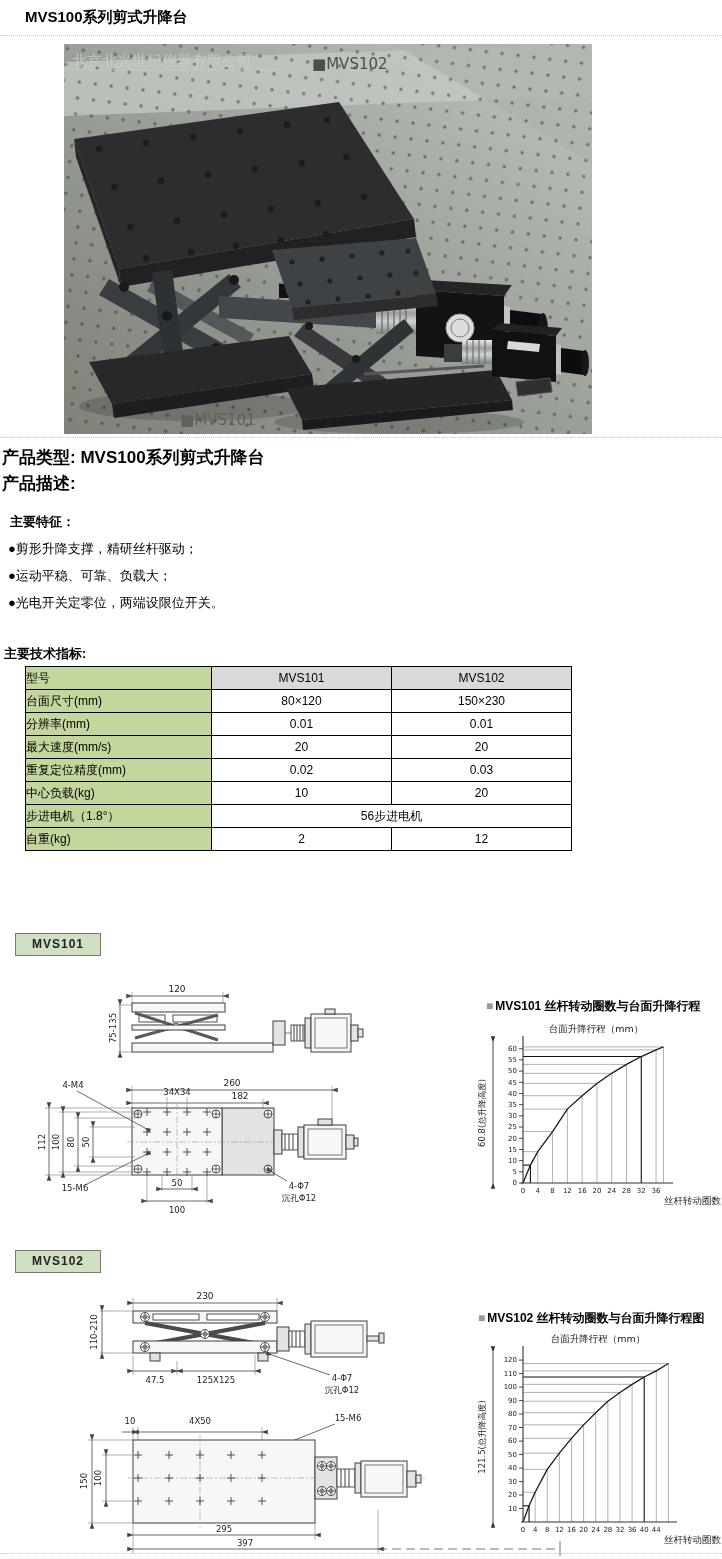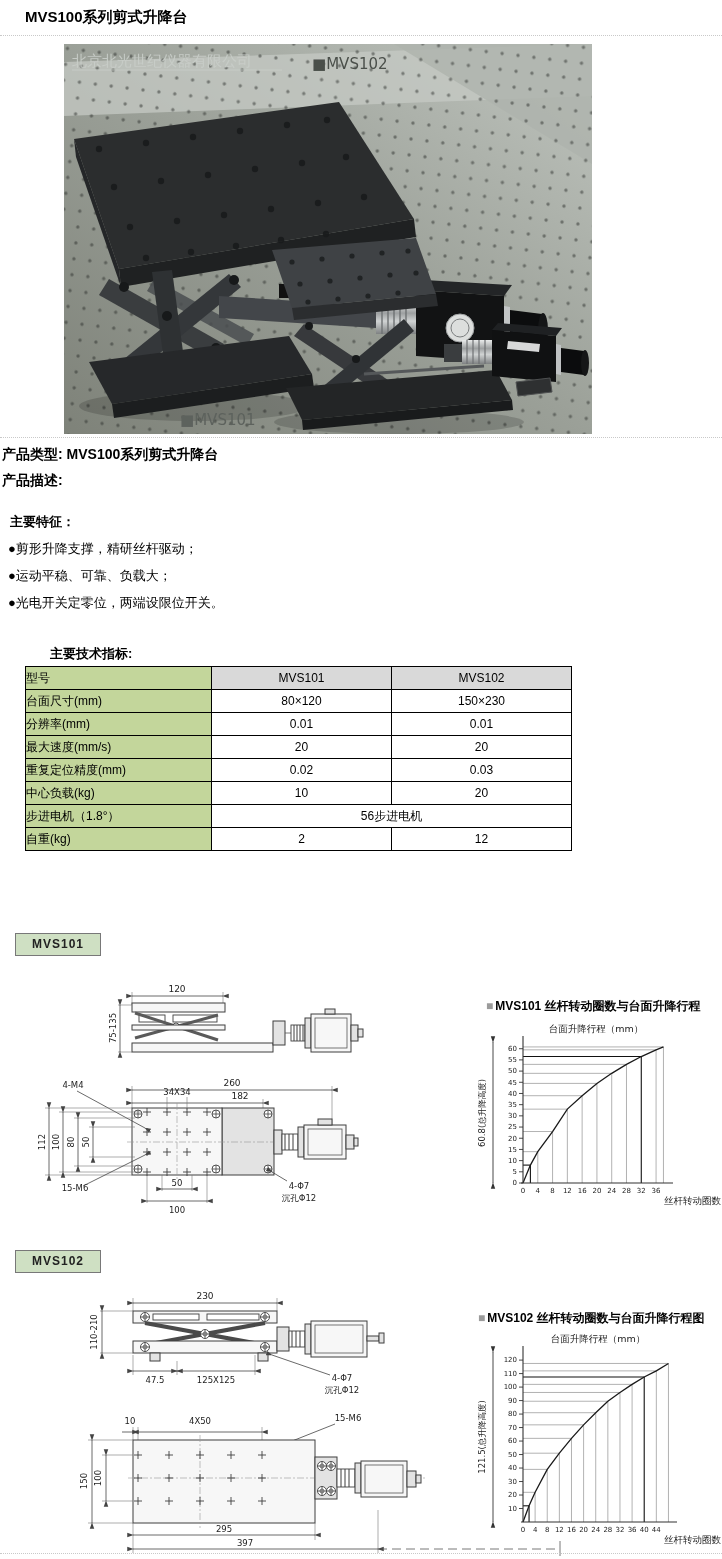--- a/index.html
+++ b/index.html
@@ -1,21 +1,21 @@
 <!DOCTYPE html>
 <html><head>
 <meta charset="utf-8">
 <style>
   html,body{margin:0;padding:0;background:#fff;}
   #page{position:relative;width:722px;height:1559px;background:#fff;overflow:hidden;
         font-family:"Liberation Sans","DejaVu Sans",sans-serif;color:#000;}
   .abs{position:absolute;}
   .dotline{position:absolute;left:0;width:722px;height:0;border-top:1px dotted #c9c9c9;}
   .pgtitle{left:25px;top:8px;font-size:15px;font-weight:bold;white-space:nowrap;}
-  .boldline{left:2px;font-size:14px;font-weight:bold;white-space:nowrap;}
+  .boldline{left:2px;font-size:17px;font-weight:bold;white-space:nowrap;}
   .featitle{left:10px;font-size:13px;white-space:nowrap;}
   .feat{left:8px;font-size:13px;white-space:nowrap;}
   .spectitle{left:4px;font-size:13px;font-weight:bold;white-space:nowrap;}
   table.specs{position:absolute;left:25px;top:666px;border-collapse:collapse;table-layout:fixed;width:546px;border-radius:14px;}
   table.specs td{border:1px solid #000;height:22px;font-size:12px;padding:0;overflow:hidden;white-space:nowrap;}
   td.lab{background:#c3d69b;text-align:left;padding-left:7px;}
   td.hv{background:#d9d9d9;text-align:center;}
   td.val{background:#fff;text-align:center;}
   .badge{position:absolute;left:15px;width:84px;height:21px;background:#cfe0c3;border:1px solid #787878;
          font-size:12px;font-weight:bold;color:#222;text-align:center;line-height:21px;letter-spacing:1px;}
@@ -183,21 +183,21 @@
   </div>
 
   <div class="dotline" style="top:437px;"></div>
 
   <div class="abs boldline" style="top:446px;">产品类型: MVS100系列剪式升降台</div>
   <div class="abs boldline" style="top:472px;">产品描述:</div>
   <div class="abs featitle" style="top:513px;font-weight:bold;">主要特征：</div>
   <div class="abs feat" style="top:540px;">●剪形升降支撑，精研丝杆驱动；</div>
   <div class="abs feat" style="top:567px;">●运动平稳、可靠、负载大；</div>
   <div class="abs feat" style="top:594px;">●光电开关定零位，两端设限位开关。</div>
-  <div class="abs spectitle" style="top:645px;margin-left:46px;">主要技术指标:</div>
+  <div class="abs spectitle" style="top:645px;">主要技术指标:</div>
 
   <table class="specs">
     <colgroup>
         <col style="width:186px">
         <col style="width:180px">
         <col style="width:180px">
       </colgroup>
     <tbody>
         <tr>
       <td class="lab">型号</td>

